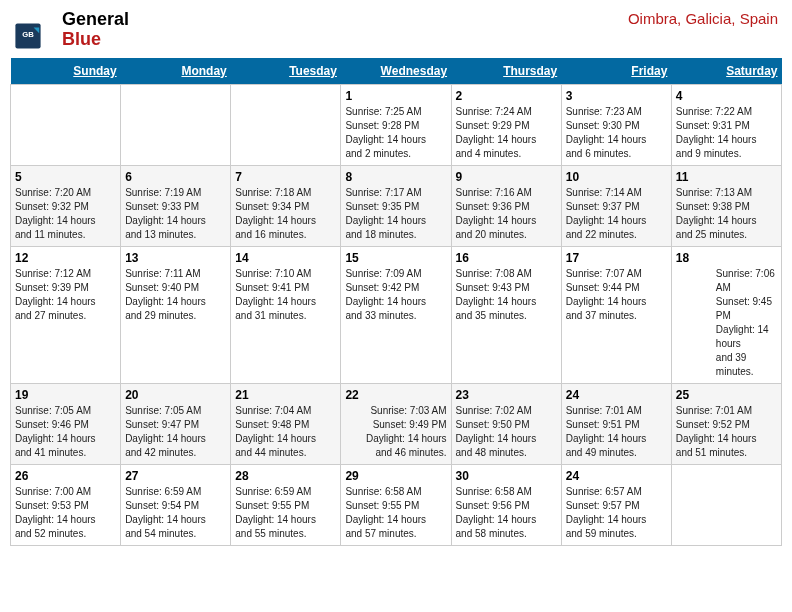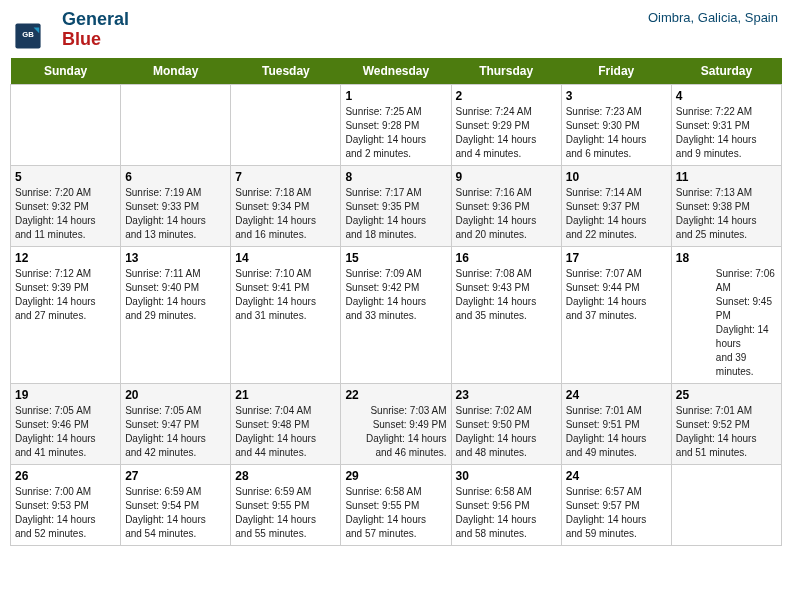--- a/index.html
+++ b/index.html
@@ -22,50 +22,51 @@
       align-items: flex-end;
       gap: 20px;
     }
     .logo-text {
       font-size: 18px;
       font-weight: bold;
       color: #1a3a5c;
       line-height: 1.1;
     }
     .logo-text span {
-      color: #0c4a6e;
+      color: #000000;
     }
     .logo-icon {
       width: 28px;
       height: 28px;
     }
     .title-block {
       text-align: right;
     }
     .main-title {
       font-size: 32px;
       font-weight: bold;
       color: #222;
     }
     .subtitle {
-      font-size: 13px;
-      color: #0c4a6e;
+      font-size: 15px;
+      color: #b91c1c;
     }
     table {
       width: 100%;
       border-collapse: collapse;
       font-size: 11px;
     }
     th {
-      background-color: #4d7c0f;
+      background-color: #0369a1;
       color: #fff;
       padding: 6px 4px;
-      text-align: center;
+      text-align: right;
       font-size: 12px;
       font-weight: bold;
+      text-decoration: underline;
     }
     td {
       vertical-align: top;
       border: 1px solid #ccc;
       padding: 4px;
       height: 80px;
       width: 14.28%;
       background: #fff;
     }
     tr:nth-child(even) td {

